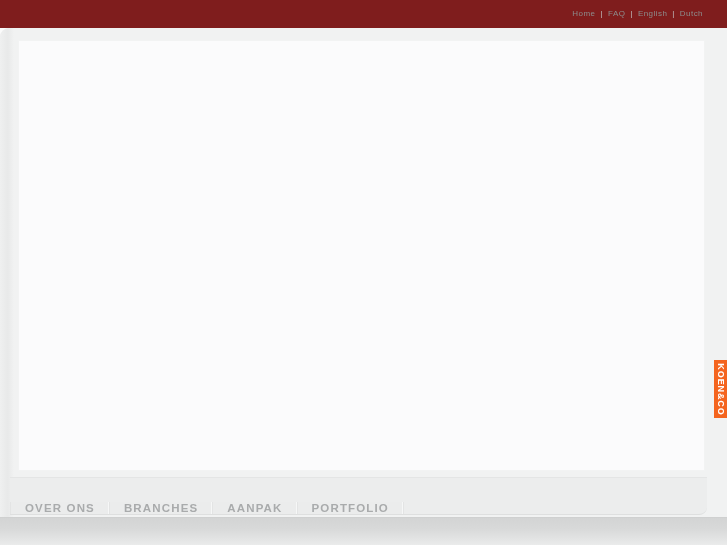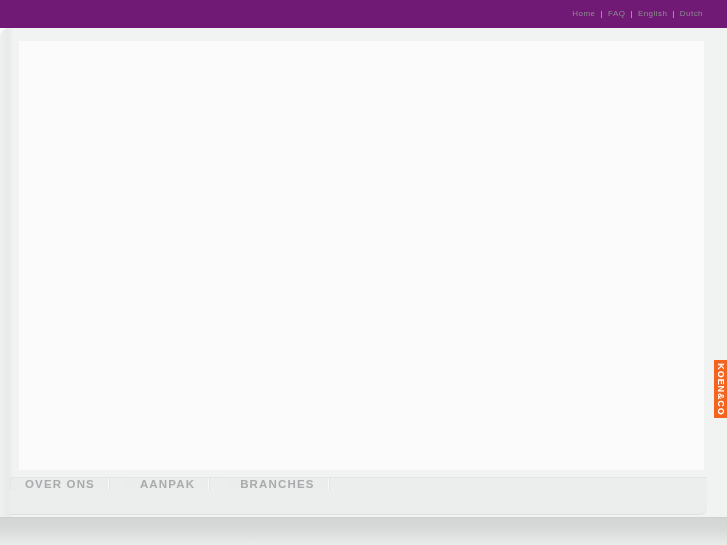--- a/index.html
+++ b/index.html
@@ -15,21 +15,21 @@
     position: relative;
   }
 
   
   .topbar {
     position: absolute;
     left: 0;
     top: 0;
     width: 727px;
     height: 28px;
-    background: #701a75;
+    background: #7f1d1d;
   }
   .topnav {
     position: absolute;
     right: 20px;
     top: 9px;
     display: flex;
     align-items: center;
     gap: 0;
     font-size: 8px;
     letter-spacing: .45px;
@@ -88,24 +88,23 @@
     position: absolute;
     left: 10px;
     top: 477px;
     width: 697px;
     height: 38px;
     background: #eceded;
     border-top: 1px solid #e4e5e5;
     border-bottom: 1px solid #dedfdf;
     border-bottom-right-radius: 8px;
     display: flex;
-    align-items: flex-start;
+    align-items: flex-end;
     box-sizing: border-box;
     overflow: hidden;
-    gap: 16px;
   }
   .mainnav .navitem {
     display: flex;
     align-items: center;
     padding: 0 14px 0 14px;
     border-right: 1px solid #e3e4e4;
     box-shadow: inset -1px 0 0 #f6f7f7;
     color: #a9abac;
     font-size: 11.5px;
     font-weight: bold;
@@ -175,22 +174,23 @@
   </div>
 </div>
 
 <div class="frame"></div>
 <div class="frame-inner-shadow"></div>
 
 <div class="canvas"></div>
 
 <div class="mainnav">
   <div class="navitem">OVER ONS</div>
+  <div class="navitem">BRANCHES</div>
   <div class="navitem">AANPAK</div>
-  <div class="navitem">BRANCHES</div>
+  <div class="navitem">PORTFOLIO</div>
   <div class="navfill"></div>
 </div>
 
 <div class="footer"></div>
 
 <div class="sidetab">
   <span class="sidetab-label">KOEN&amp;CO</span>
 </div>
 
 </body></html>

